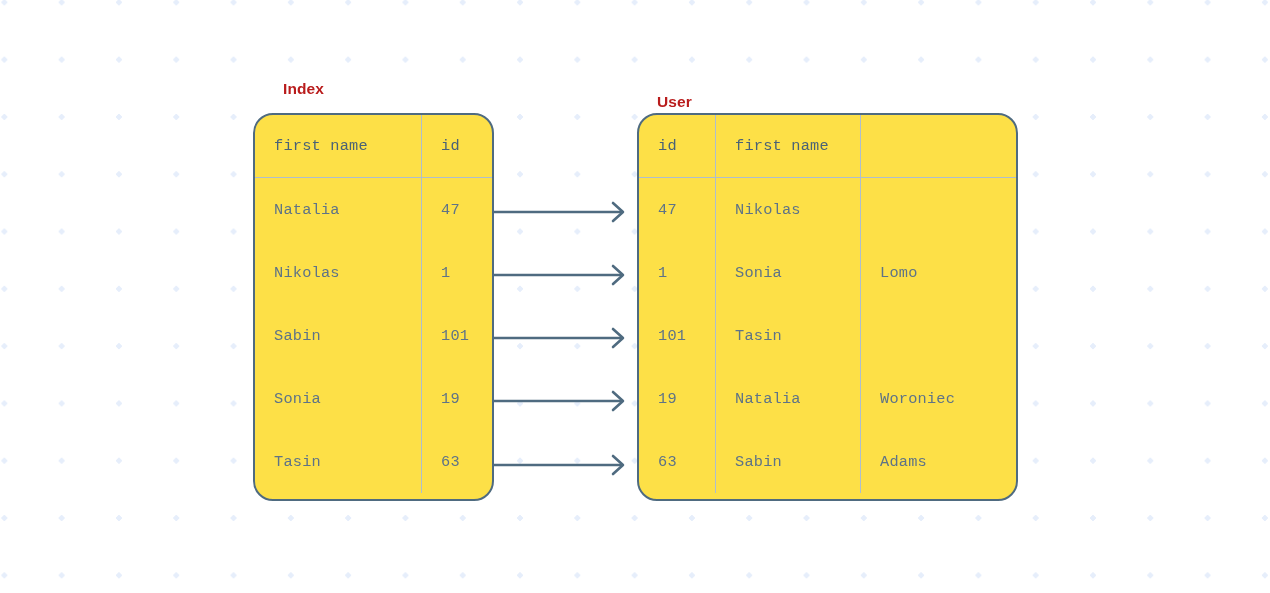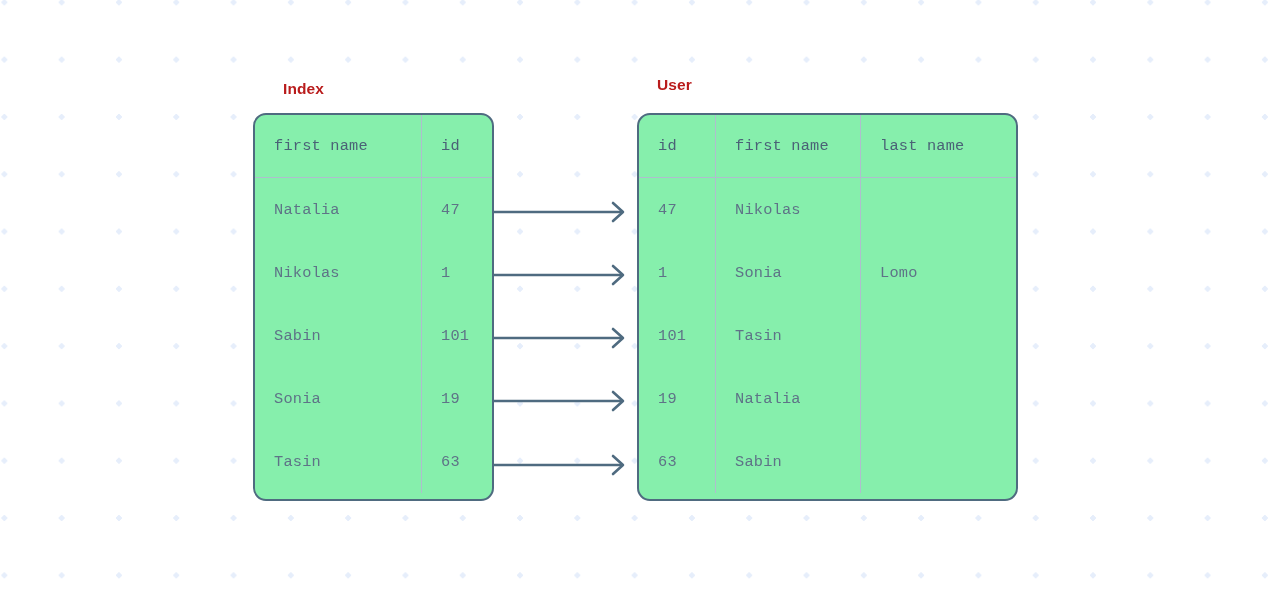--- a/index.html
+++ b/index.html
@@ -25,22 +25,22 @@
     font-size:15.5px;
     font-weight:700;
     color:#b91c1c;
     letter-spacing:0.1px;
     white-space:nowrap;
   }
 
   .table-box{
     position:absolute;
     border:2.4px solid #4f6b80;
-    border-radius:13px;
-    background:#86efac;
+    border-radius:20px;
+    background:#fde047;
     box-sizing:border-box;
     overflow:hidden;
   }
   .thead{
     display:flex;
     border-bottom:1.4px solid #aebecd;
     box-sizing:border-box;
   }
   .tbody .trow{display:flex;}
   .cell{
@@ -96,49 +96,50 @@
         <div class="cell vsep" style="width:167px;">Sonia</div>
         <div class="cell" style="width:69px;">19</div>
       </div>
       <div class="trow">
         <div class="cell vsep" style="width:167px;">Tasin</div>
         <div class="cell" style="width:69px;">63</div>
       </div>
     </div>
   </div>
 
-  <div class="tbl-label" style="left:657px;top:76px;">User</div>
+  <div class="tbl-label" style="left:657px;top:93px;">User</div>
 
   <div class="table-box" style="left:637px;top:113px;width:381px;height:388px;">
     <div class="thead">
       <div class="cell vsep" style="width:77px;">id</div>
       <div class="cell vsep" style="width:145px;">first name</div>
-      <div class="cell" style="width:154px;">last name</div>
     </div>
     <div class="tbody">
       <div class="trow">
         <div class="cell vsep" style="width:77px;">47</div>
         <div class="cell vsep" style="width:145px;">Nikolas</div>
       </div>
       <div class="trow">
         <div class="cell vsep" style="width:77px;">1</div>
         <div class="cell vsep" style="width:145px;">Sonia</div>
         <div class="cell" style="width:154px;">Lomo</div>
       </div>
       <div class="trow">
         <div class="cell vsep" style="width:77px;">101</div>
         <div class="cell vsep" style="width:145px;">Tasin</div>
       </div>
       <div class="trow">
         <div class="cell vsep" style="width:77px;">19</div>
         <div class="cell vsep" style="width:145px;">Natalia</div>
+        <div class="cell" style="width:154px;">Woroniec</div>
       </div>
       <div class="trow">
         <div class="cell vsep" style="width:77px;">63</div>
         <div class="cell vsep" style="width:145px;">Sabin</div>
+        <div class="cell" style="width:154px;">Adams</div>
       </div>
     </div>
   </div>
 
   <svg id="wires" viewBox="0 0 1270 593" xmlns="http://www.w3.org/2000/svg">
       <g>
         <path d="M 494 212 L 622 212"></path>
         <path d="M 613 203 L 623 212 L 613 221" class="head"></path>
       </g>
       <g>

